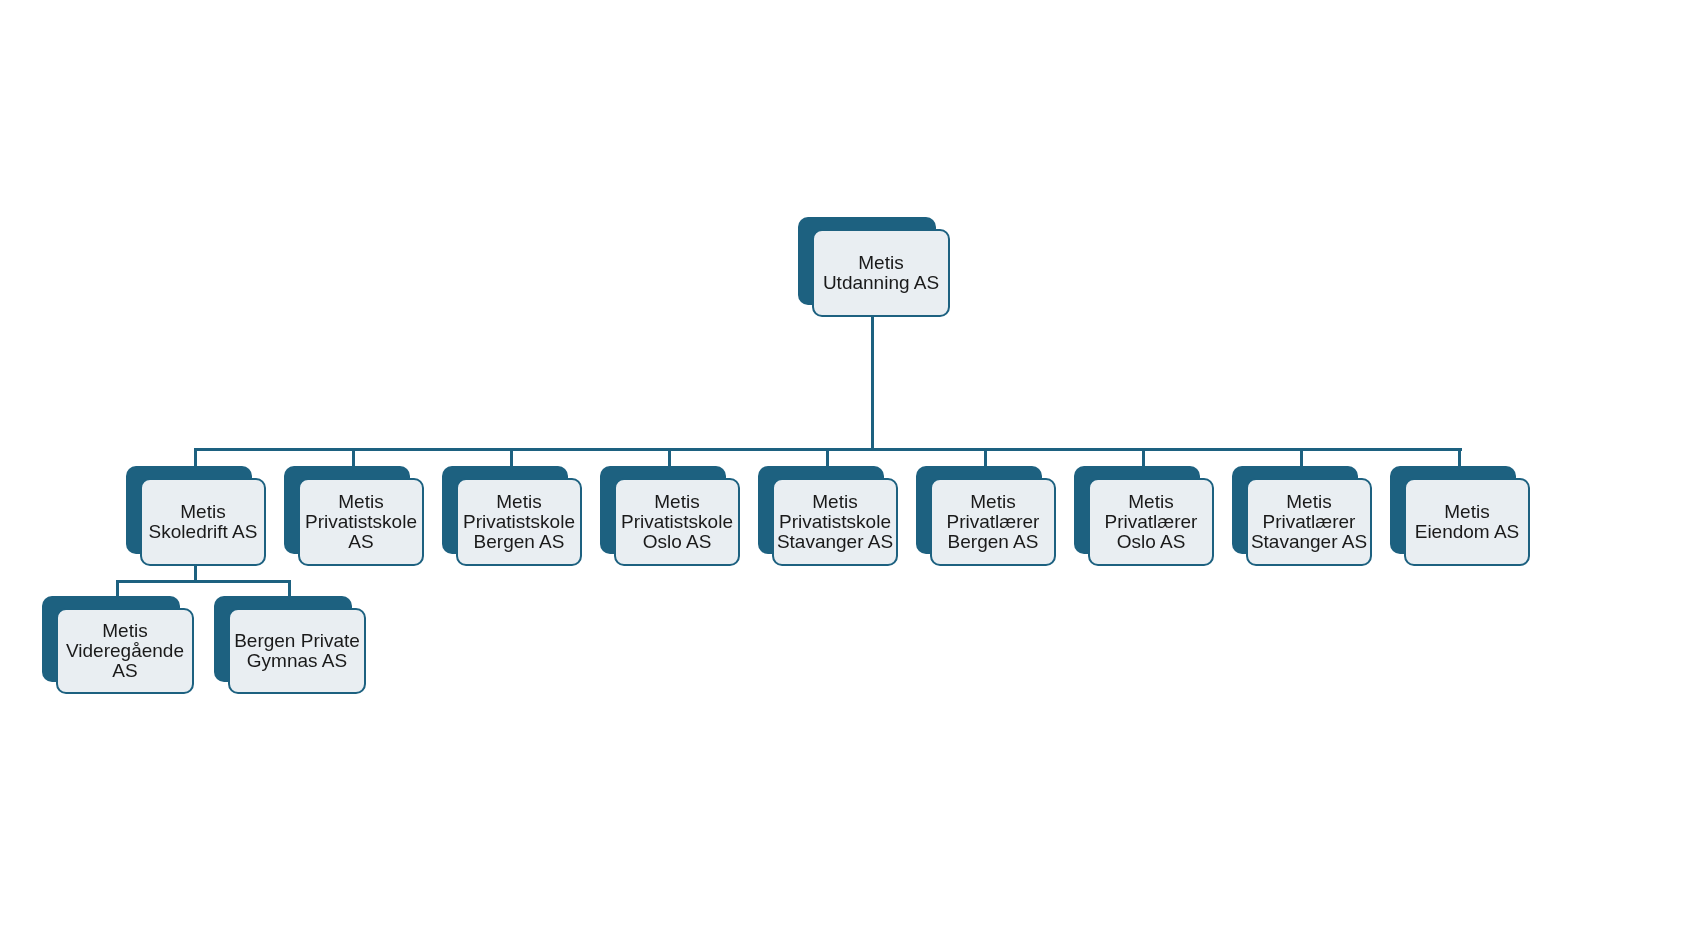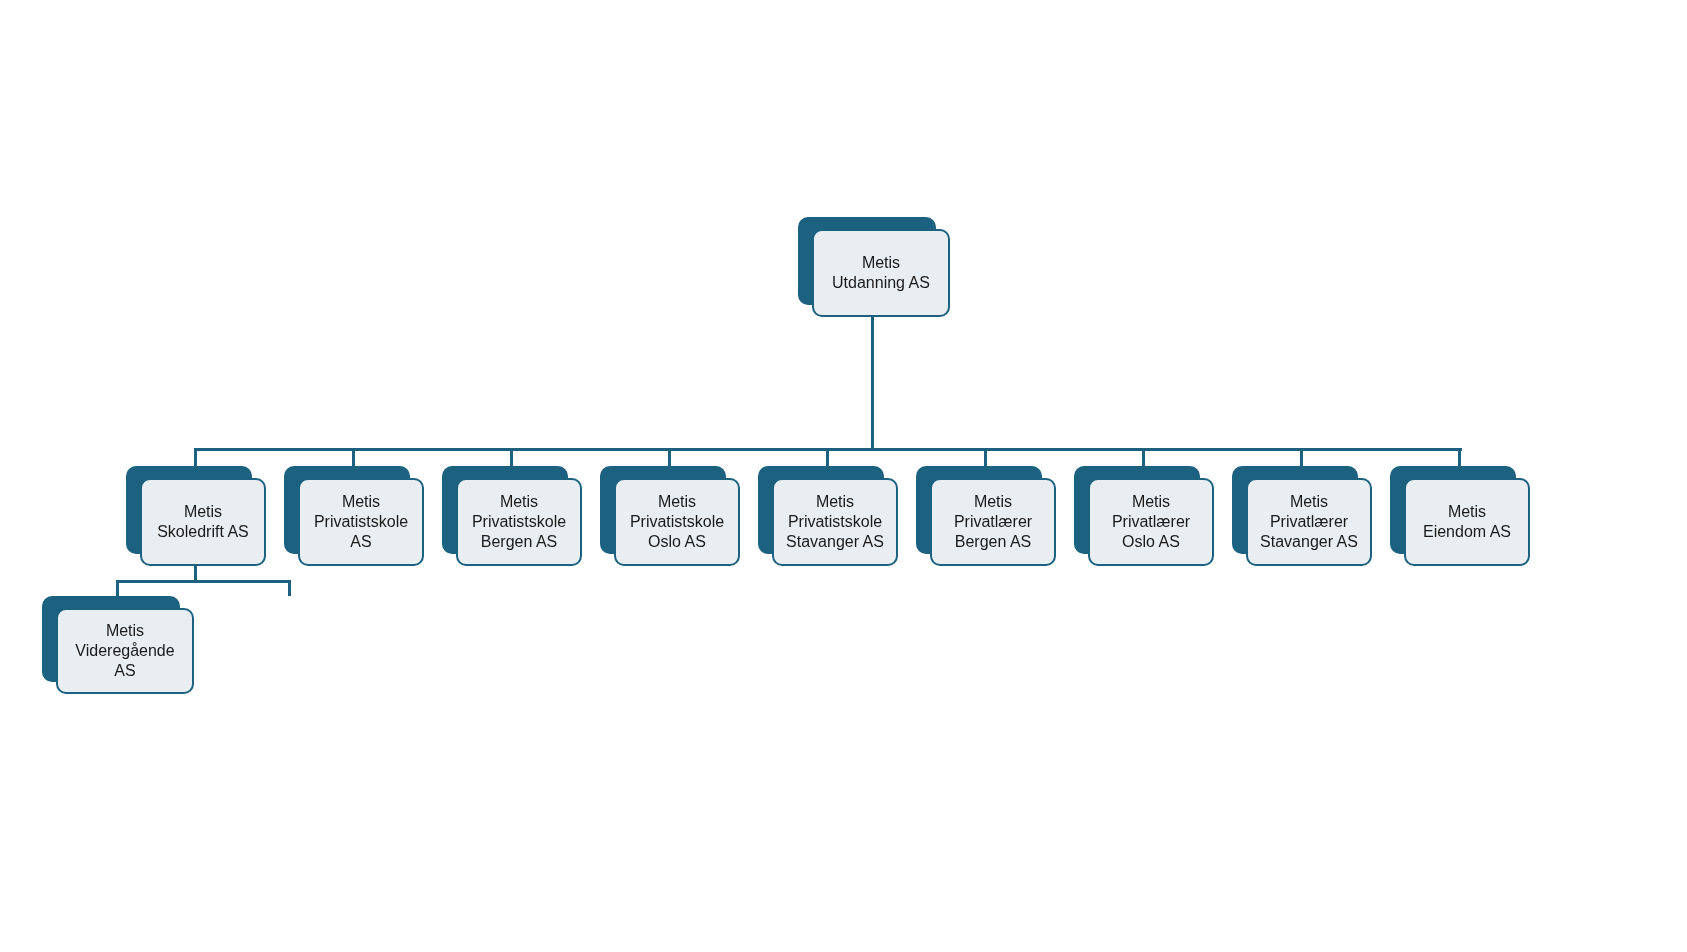--- a/index.html
+++ b/index.html
@@ -25,21 +25,21 @@
     background: var(--node-fill, #e9eef2);
     border: 2.5px solid var(--node-border, #1d6180);
     border-radius: 10px;
     display: flex;
     align-items: center;
     justify-content: center;
   }
   .node .label {
     text-align: center;
     white-space: pre-line;
-    font-size: 16px;
+    font-size: 19px;
     line-height: 20px;
     color: var(--text, #1a1a1a);
   }
   .line {
     position: absolute;
     background: var(--connector, #1d6180);
     z-index: 1;
   }
 </style>
 </head>
@@ -143,14 +143,21 @@
   </div>
 
   <div class="node" style="left:56px; top:608px; width:138px; height:86px;">
     <div class="shadow"></div>
     <div class="box">
       <div class="label">Metis
 Videregående
 AS</div>
     </div>
   </div>
+  <div class="node" style="left:228px; top:608px; width:138px; height:86px;">
+    <div class="shadow"></div>
+    <div class="box">
+      <div class="label">Bergen Private
+Gymnas AS</div>
+    </div>
+  </div>
 
 </div>
 
 </body></html>

